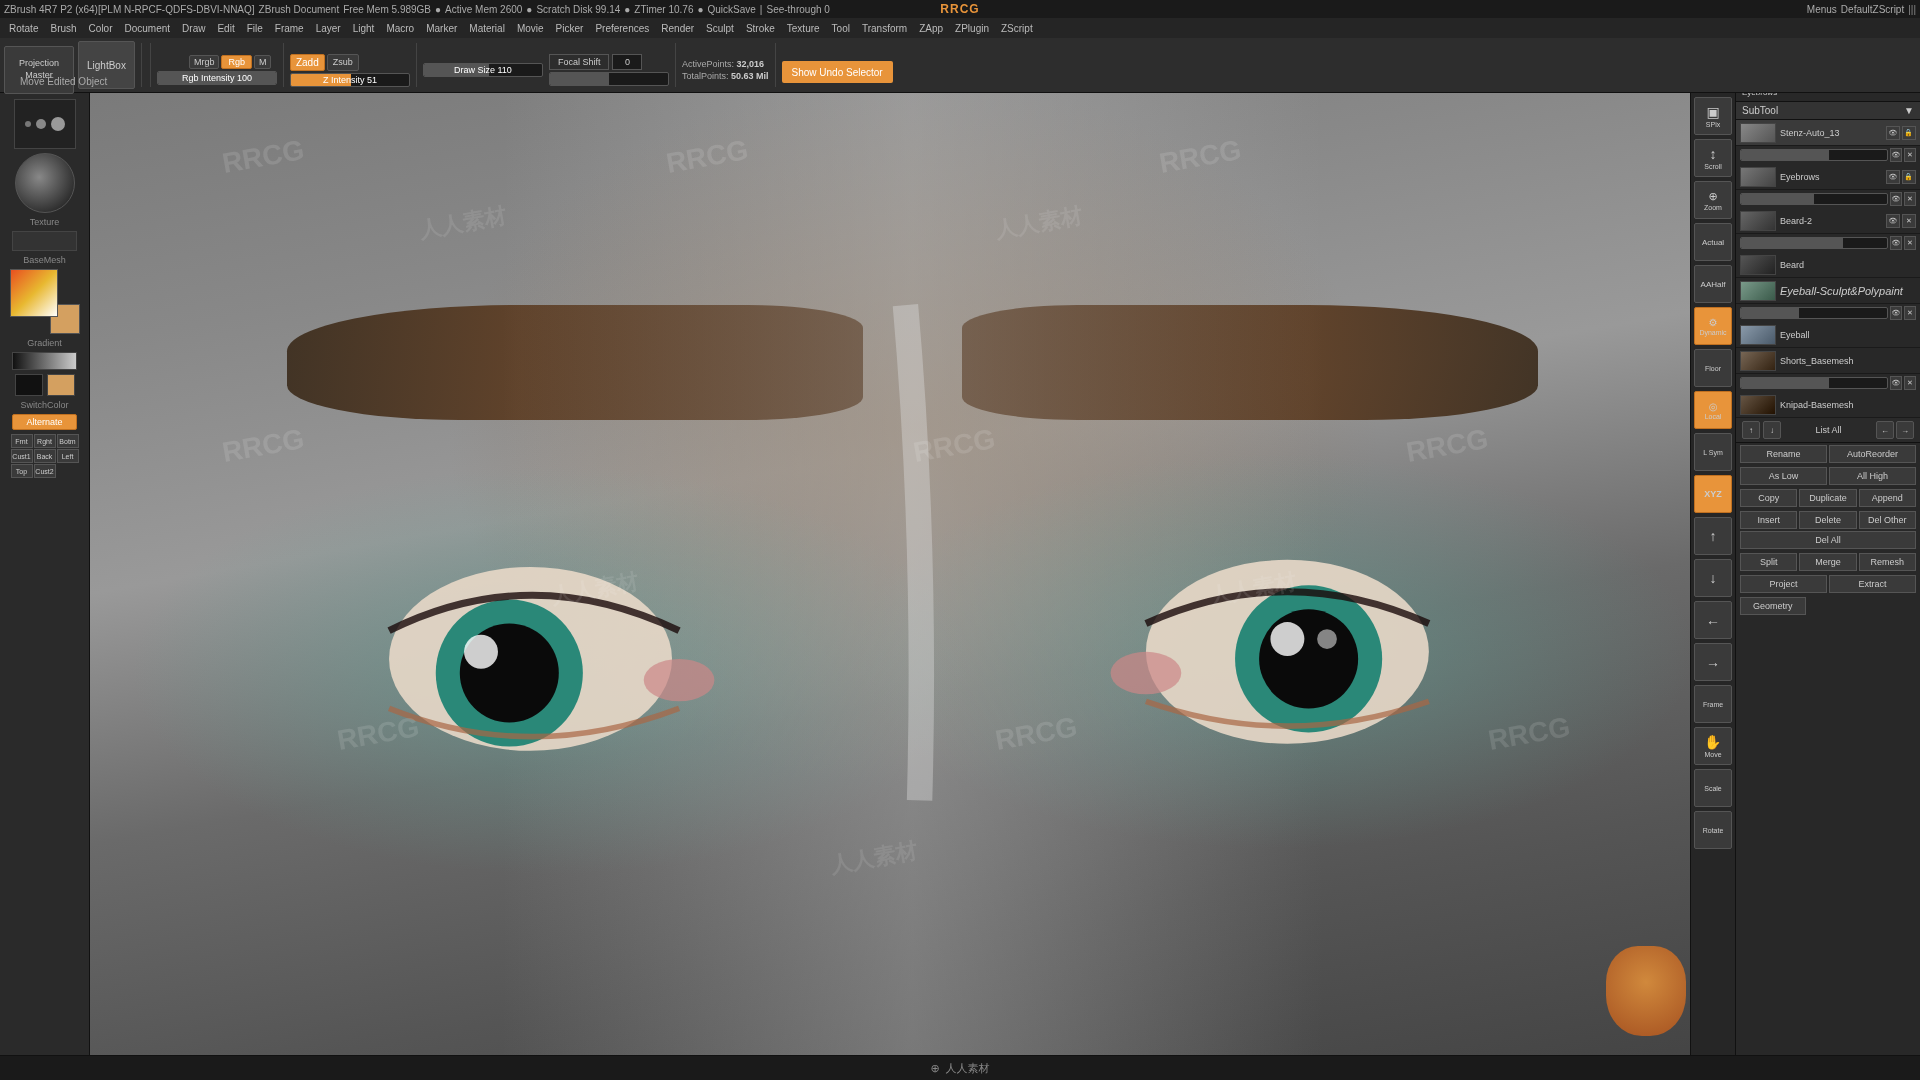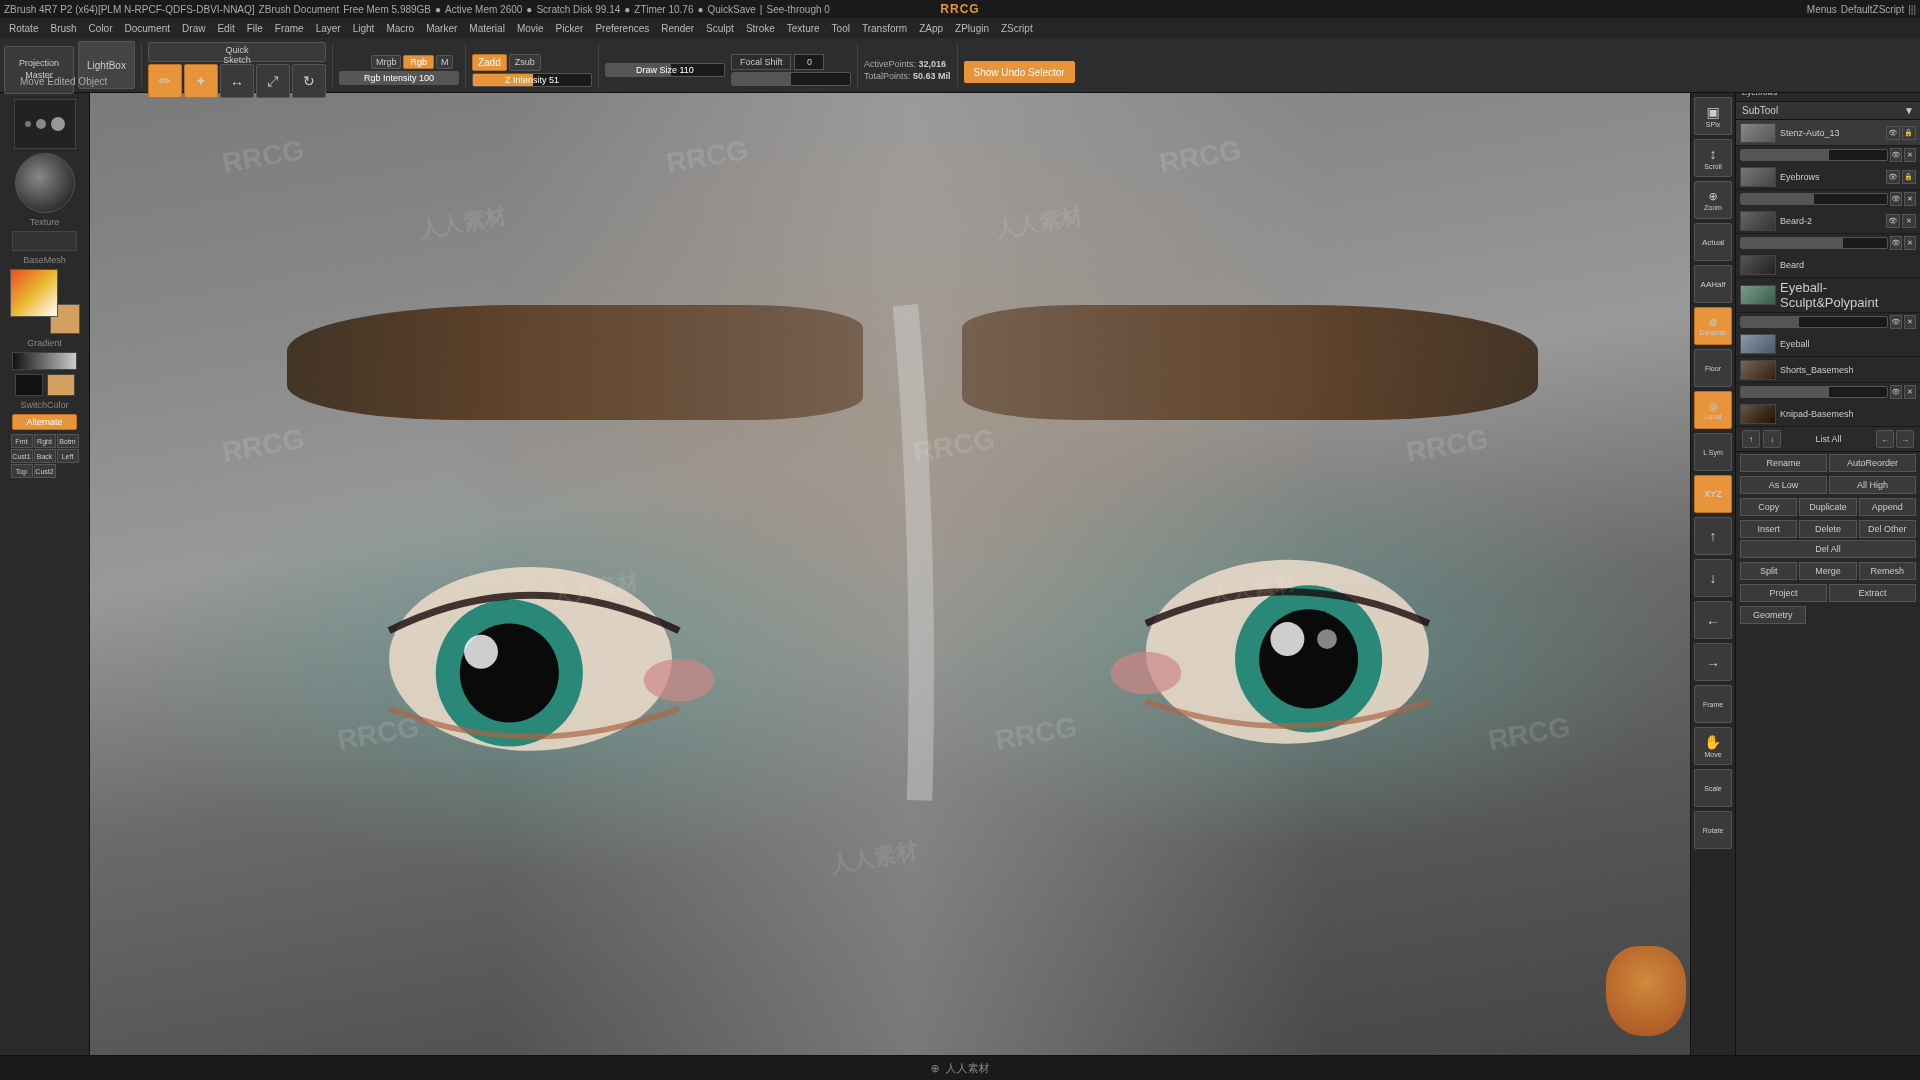--- a/index.html
+++ b/index.html
@@ -649,30 +649,20 @@
   <div id="proj-master-btn" style="margin-top:10px;">
     <div style="font-size:9px;color:#ccc;text-align:center;line-height:1.3;">Projection<br>Master</div>
   </div>
 
   <button id="lightbox-btn">
     <span>LightBox</span>
   </button>
 
   <div class="vdiv"></div>
 
-  <div style="display:flex;flex-direction:column;gap:2px;margin-top:10px;">
-    <button class="btn" style="font-size:9px;height:20px;">Quick<br>Sketch</button>
-    <div class="draw-tools">
-      <div class="tool-icon-btn active" title="Edit">✏</div>
-      <div class="tool-icon-btn active" title="Draw">✦</div>
-      <div class="tool-icon-btn" title="Move">↔</div>
-      <div class="tool-icon-btn" title="Scale">⤢</div>
-      <div class="tool-icon-btn" title="Rotate">↻</div>
-    </div>
-  </div>
 
   <div class="vdiv"></div>
 
   <div class="mrgb-area" style="margin-top:10px;">
     <div class="mrgb-row">
       <button class="btn" style="font-size:9px;padding:1px 4px;margin-left:32px;">Mrgb</button>
       <button class="btn orange" style="font-size:9px;padding:1px 6px;">Rgb</button>
       <button class="btn" style="font-size:9px;padding:1px 4px;">M</button>
     </div>
     <div class="slider-group">
@@ -977,21 +967,21 @@
     <div class="subtool-icon-btn">👁</div>
     <div class="subtool-icon-btn">✕</div>
   </div>
 
   <div class="subtool-item">
     <div class="subtool-thumb" style="background:linear-gradient(135deg,#555,#222);"></div>
     <span class="subtool-name">Beard</span>
   </div>
   <div class="subtool-item">
     <div class="subtool-thumb" style="background:linear-gradient(135deg,#7a9a8a,#3a5a4a);"></div>
-    <span class="subtool-name" style="font-size:13px;">Eyeball-Sculpt&amp;Polypaint</span>
+    <span class="subtool-name" style="font-size:11px;font-style:italic;">Eyeball-Sculpt&amp;Polypaint</span>
   </div>
   <div style="display:flex;align-items:center;gap:2px;padding:2px 4px;">
     <div class="slider-track" style="width:100%;height:12px;">
       <div class="slider-fill" style="width:40%;"></div>
     </div>
     <div class="subtool-icon-btn">👁</div>
     <div class="subtool-icon-btn">✕</div>
   </div>
   <div class="subtool-item">
     <div class="subtool-thumb" style="background:linear-gradient(135deg,#8a9aaa,#4a5a6a);"></div>

